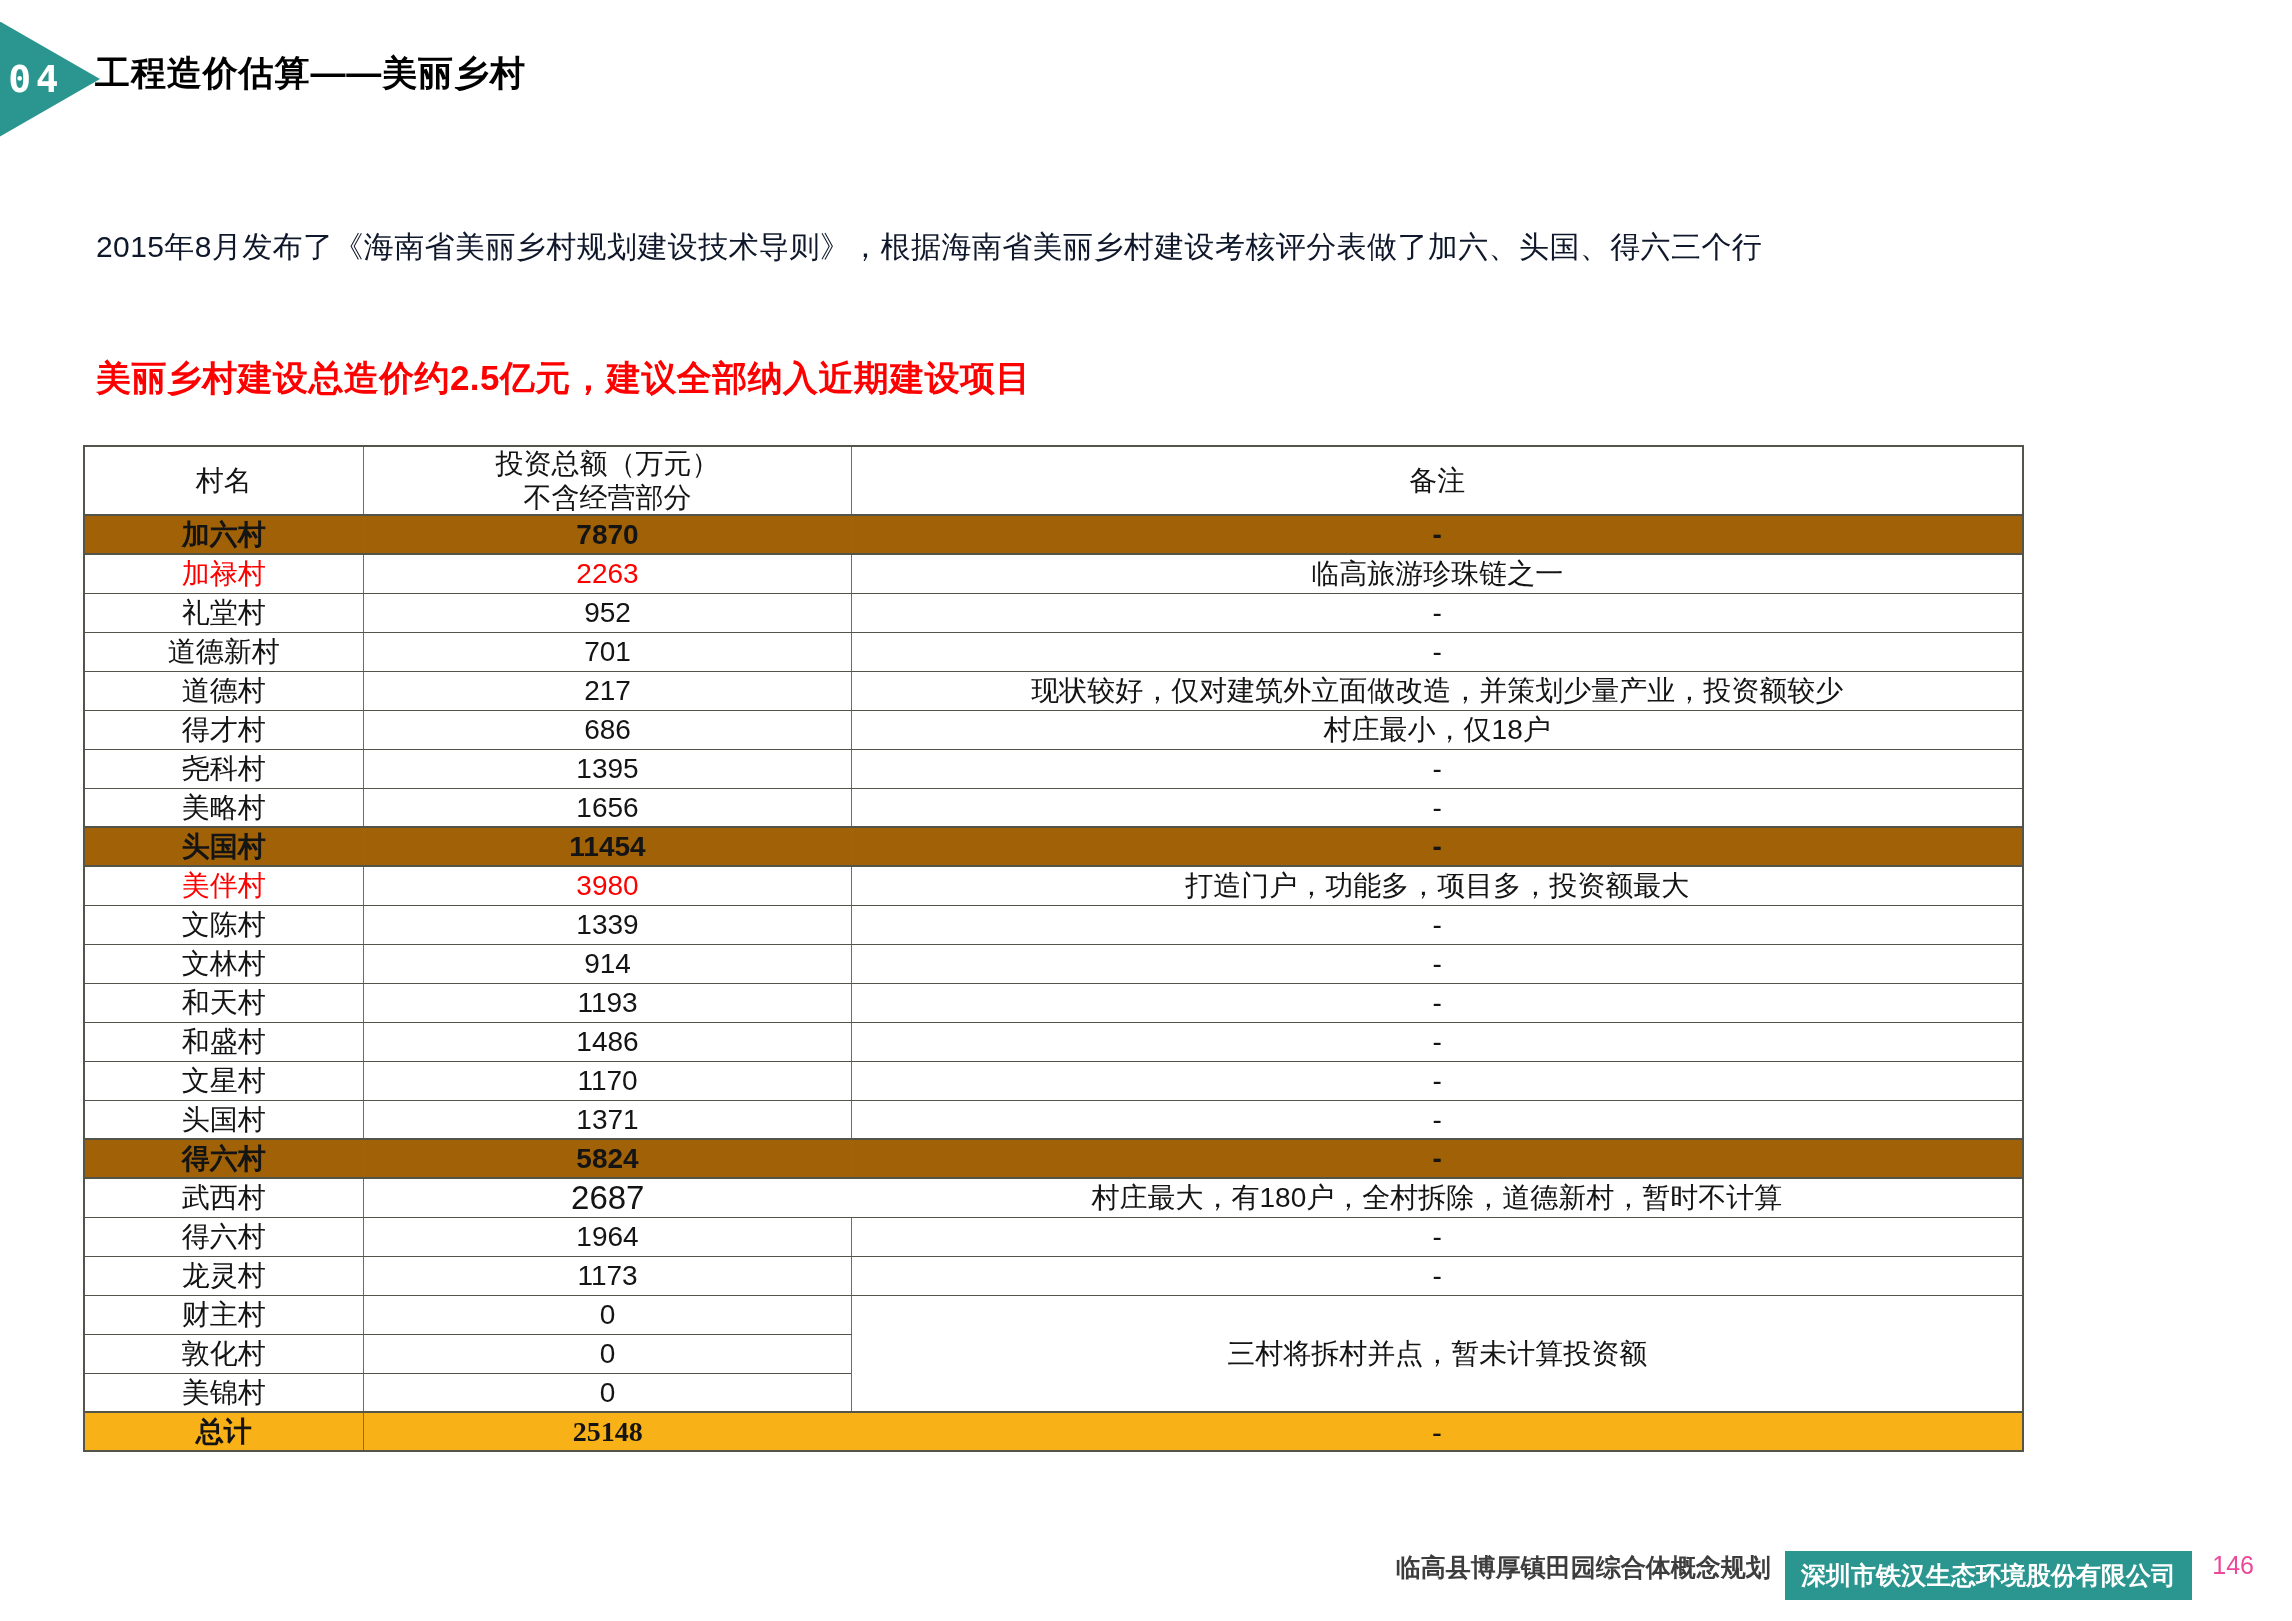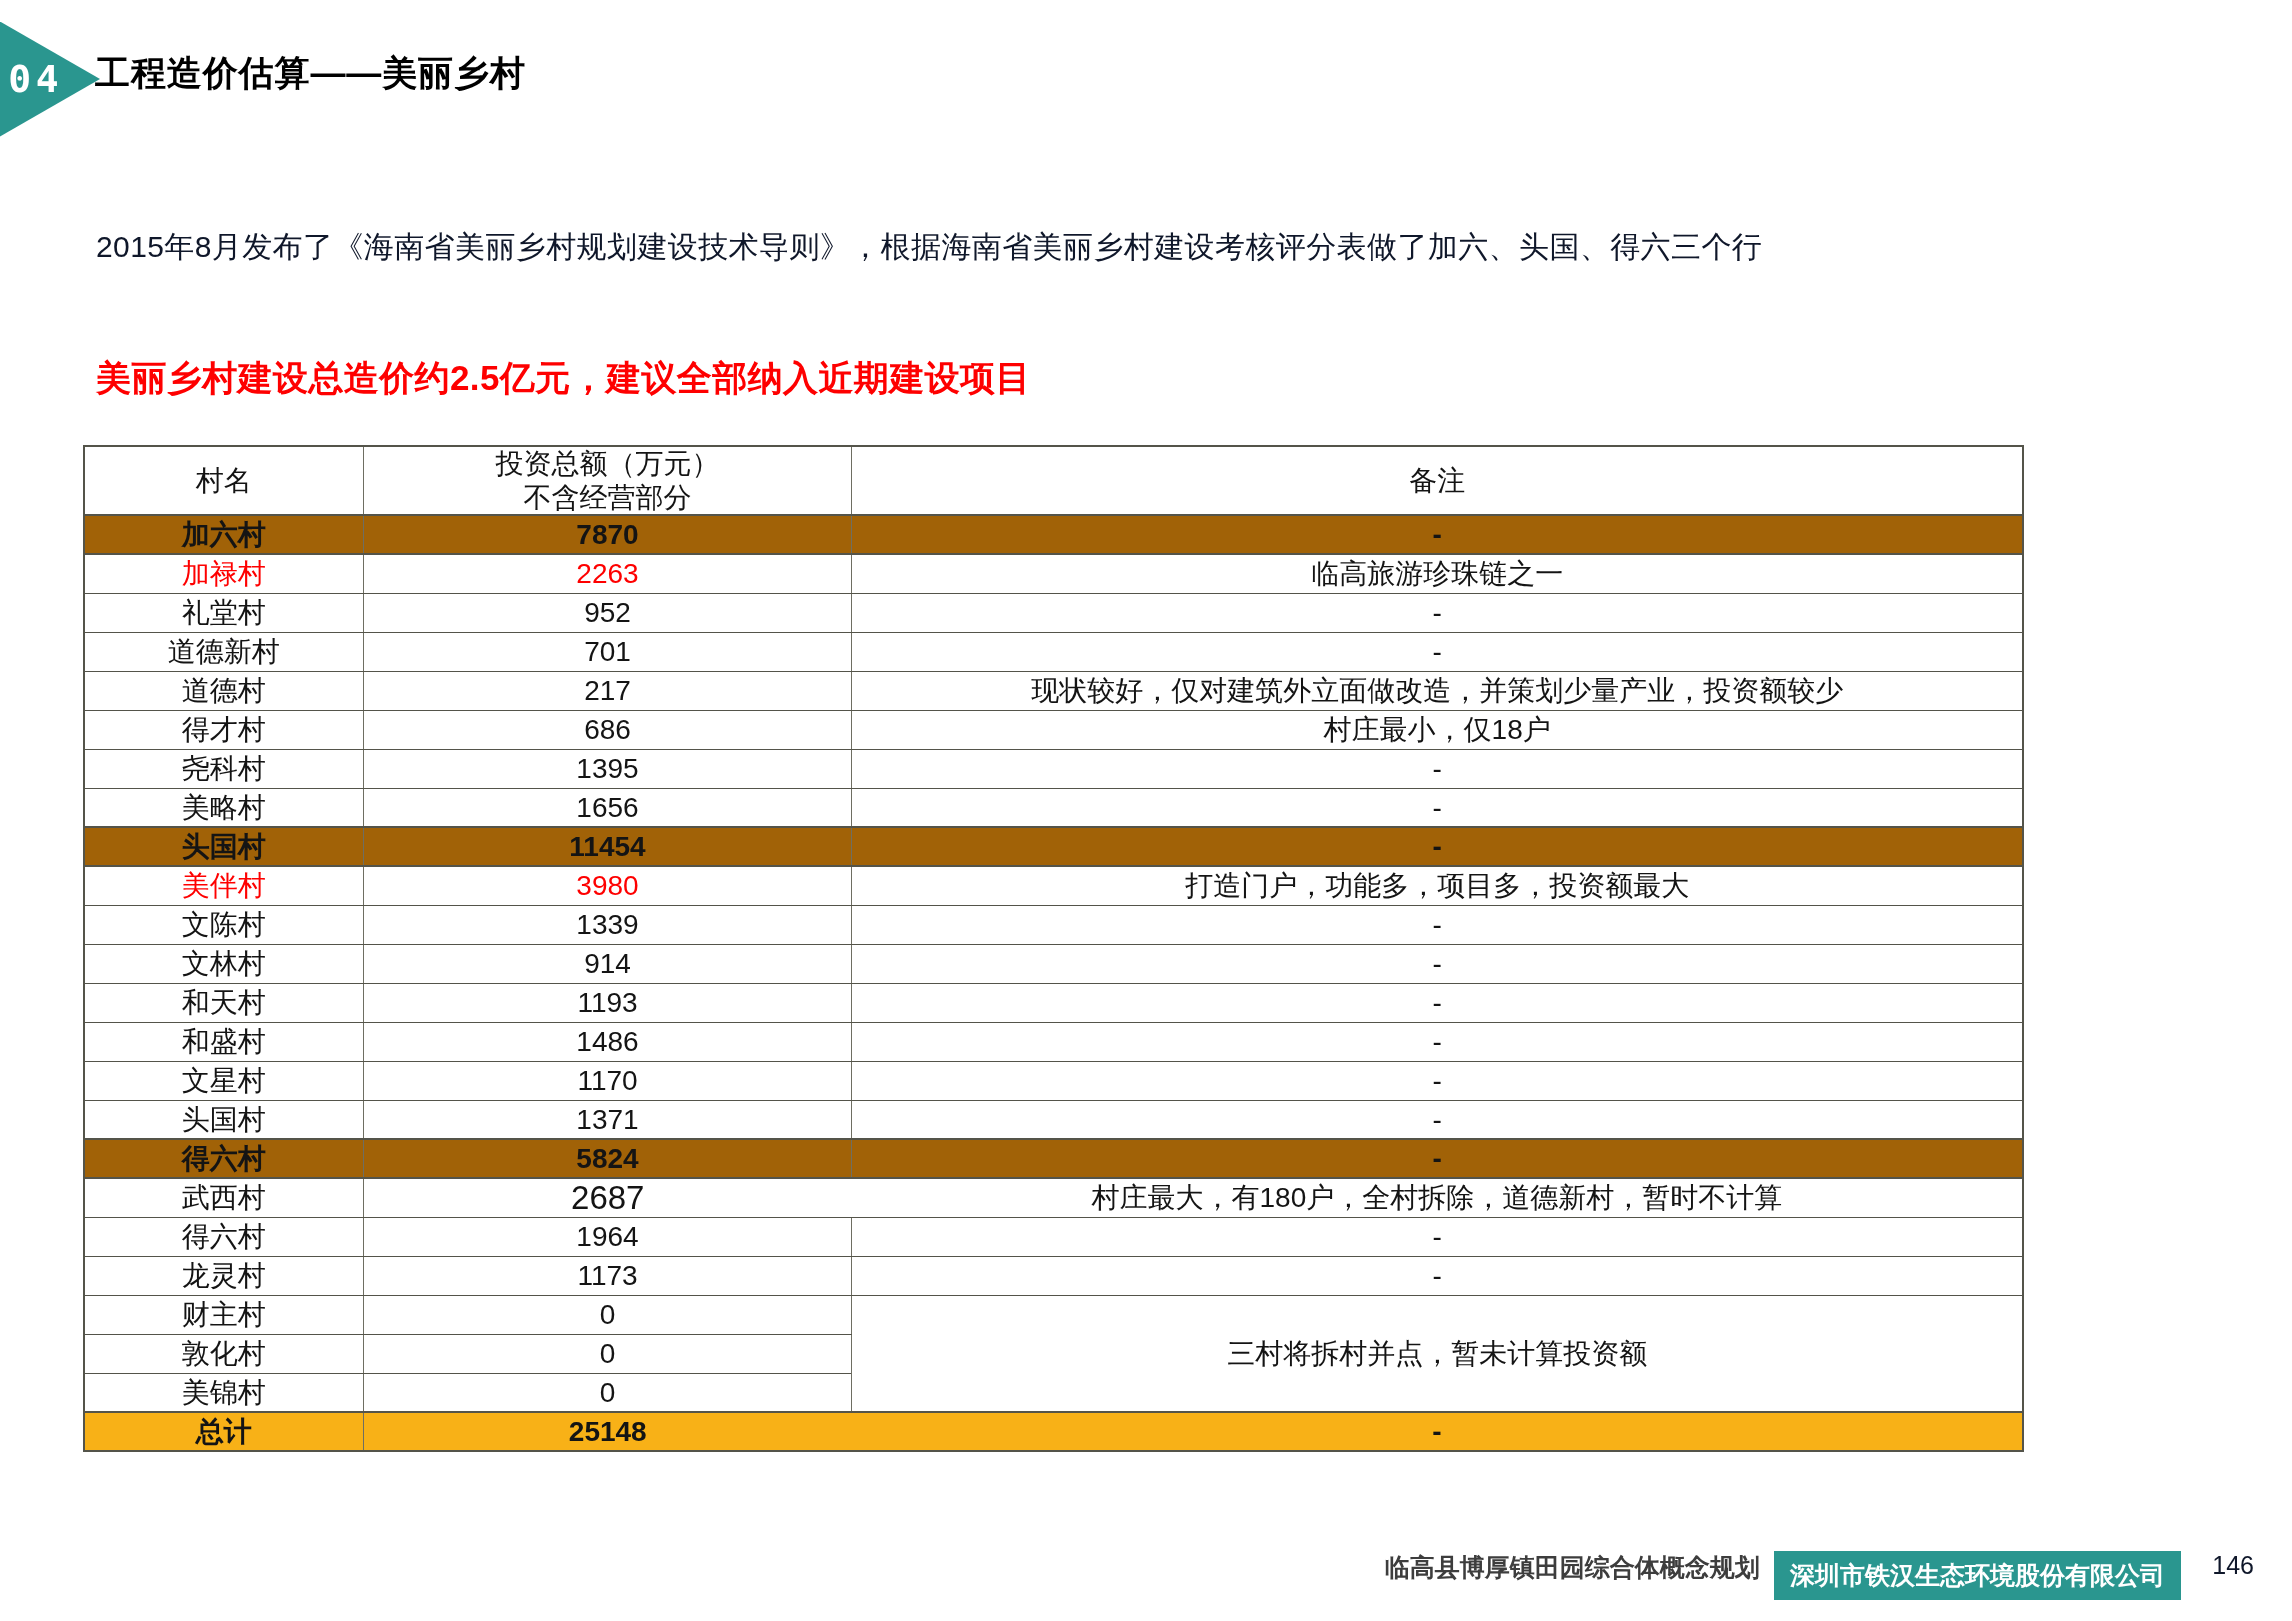--- a/index.html
+++ b/index.html
@@ -61,38 +61,38 @@
     border-bottom:2.7px solid #54544a; line-height:1.2;
   }
   .cost-table td{
     height:39px;
     border-top:1.8px solid #54544a; border-bottom:1.8px solid #54544a;
     line-height:1.05;
   }
   tr.section{ background:#a16207; font-weight:bold; }
   tr.section td{ border-top-width:2.7px; border-bottom-width:2.7px; }
   tr.total{ background:#F8B117; font-weight:bold; }
-  tr.total td{ border-top-width:2.7px; }
+  tr.total td{ border-top-width:2.7px;font-family:Liberation Serif, serif; }
   tr.red-row td.cell-village, tr.red-row td.cell-value{ color:#FE0000; }
   td.no-divider{ border-left:none !important; }
   td.big-value{ font-size:33px; }
   td.cell-remark-merged{ line-height:1.2; }
 
   
   .footer{
     position:absolute; top:1551px; right:39px;
     display:flex; align-items:flex-start; gap:14.3px;
     font-size:25px; white-space:nowrap;
   }
   .footer .project{ color:#3d3d3d; font-weight:bold; }
   .footer .company{
     background:#2A968F; color:#ffffff; font-weight:bold;
     padding:8px 16px;
   }
-  .footer .pagenum{ color:#0f172a; margin-left:17px; }
+  .footer .pagenum{ color:#ec4899; margin-left:6px; }
 </style>
 </head>
 <body>
 
 <div class="badge-shape"></div>
 <div class="badge-number">04</div>
 <h1 class="page-title">工程造价估算——美丽乡村</h1>
 
 <div class="intro">
   <div>2015年8月发布了《海南省美丽乡村规划建设技术导则》，根据海南省美丽乡村建设考核评分表做了加六、头国、得六三个行</div>

